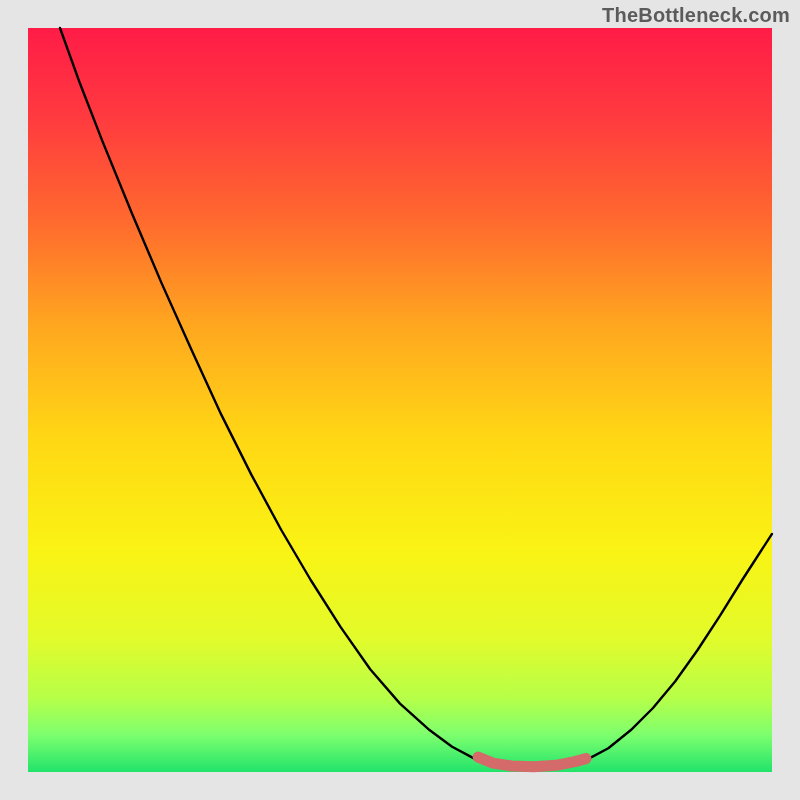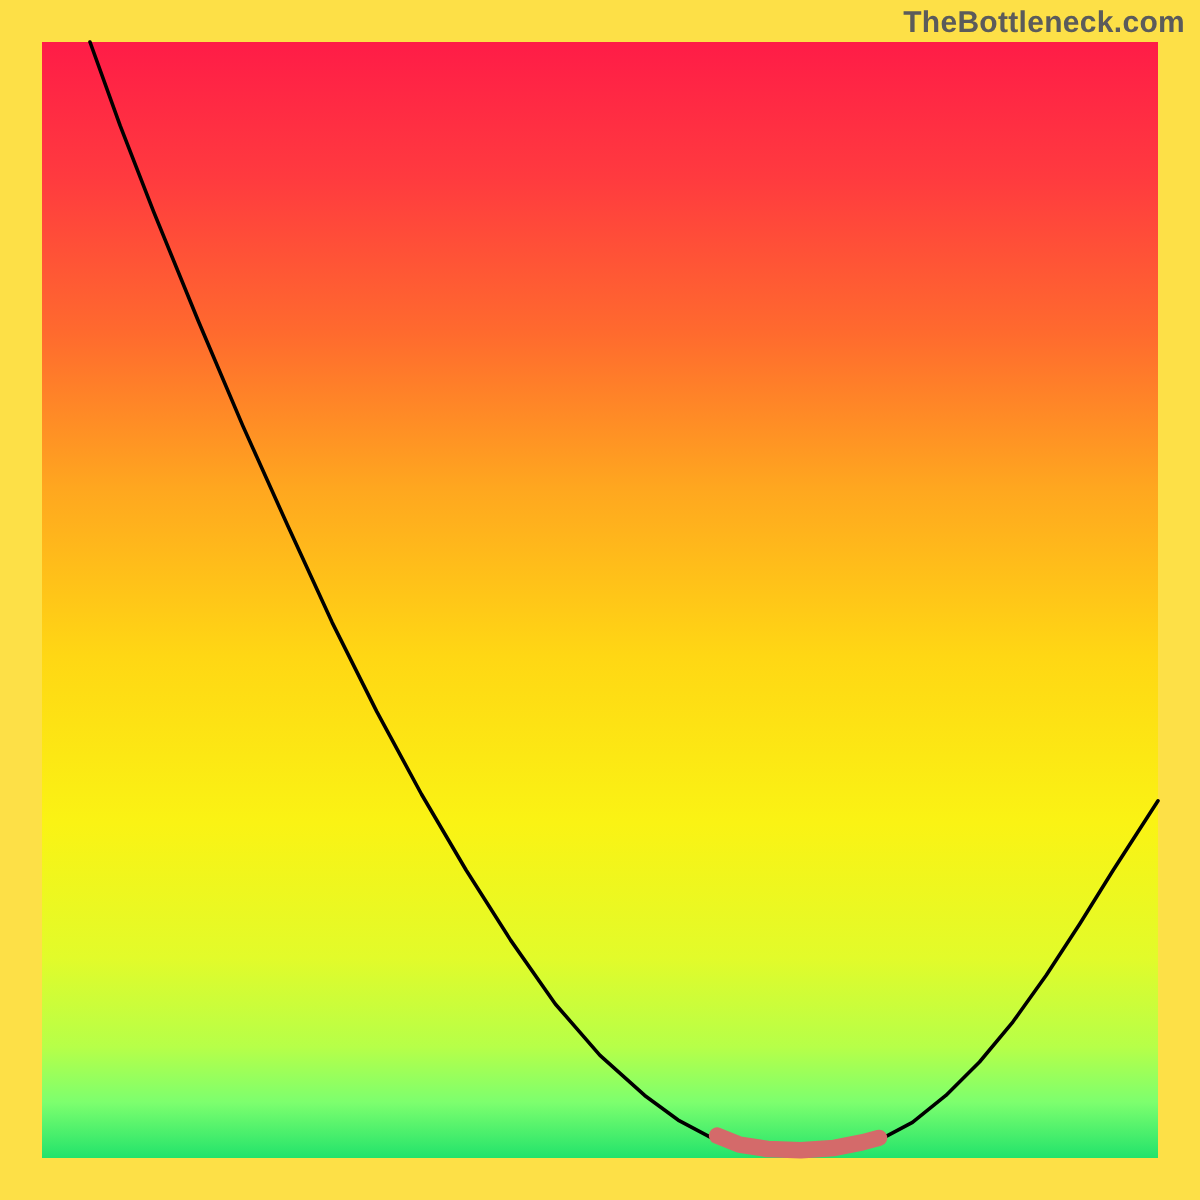--- a/index.html
+++ b/index.html
@@ -8,21 +8,21 @@
     width: 800px;
     height: 800px;
     background: #000;
     overflow: hidden;
     font-family: Arial, Helvetica, sans-serif;
   }
   .stage {
     position: relative;
     width: 800px;
     height: 800px;
-    background: #fde047;
+    background: #e5e5e5;
   }
   .watermark {
     position: absolute;
     top: 4px;
     right: 10px;
     color: #5b5b5b;
     font-size: 20px;
     font-weight: 600;
     letter-spacing: 0.2px;
     z-index: 20;

